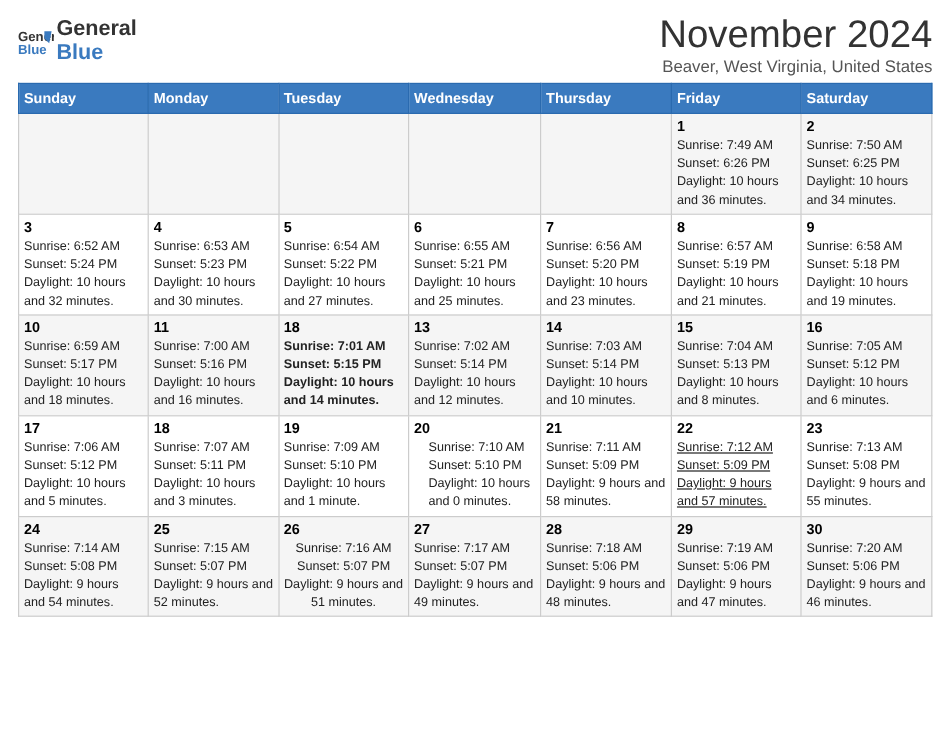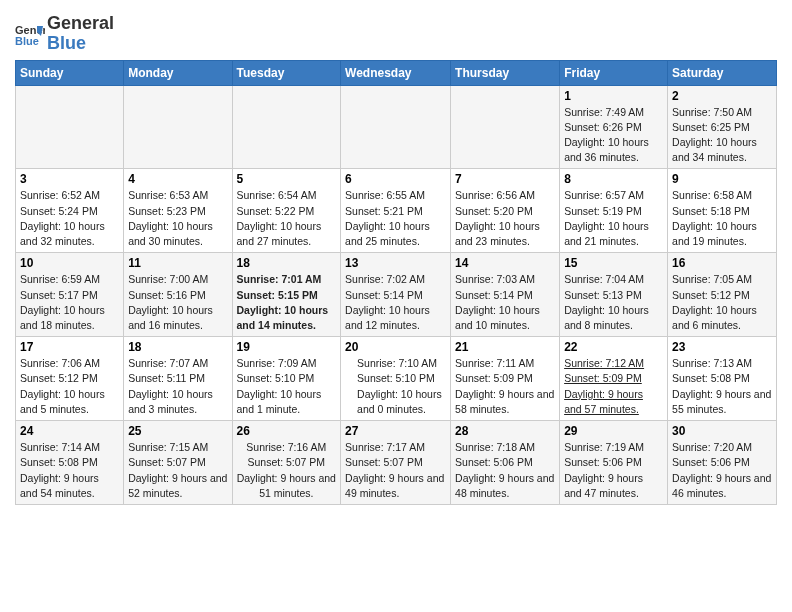--- a/index.html
+++ b/index.html
@@ -101,20 +101,24 @@
       <text x="0" y="23" font-size="11" font-weight="bold" fill="#3a7abf">Blue</text>
       <polygon points="22,4 28,4 26,14 22,10" fill="#3a7abf"></polygon>
     </svg>
     <div>
       <div class="logo-text">
         <span style="color:#333;">General</span><br>
         <span style="color:#3a7abf;">Blue</span>
       </div>
     </div>
   </div>
+  <div class="title-area">
+    <div class="month-title">November 2024</div>
+    <div class="location">Beaver, West Virginia, United States</div>
+  </div>
 </div>
 
 <table>
   <thead>
     <tr>
         <th>Sunday</th>
         <th>Monday</th>
         <th>Tuesday</th>
         <th>Wednesday</th>
         <th>Thursday</th>

